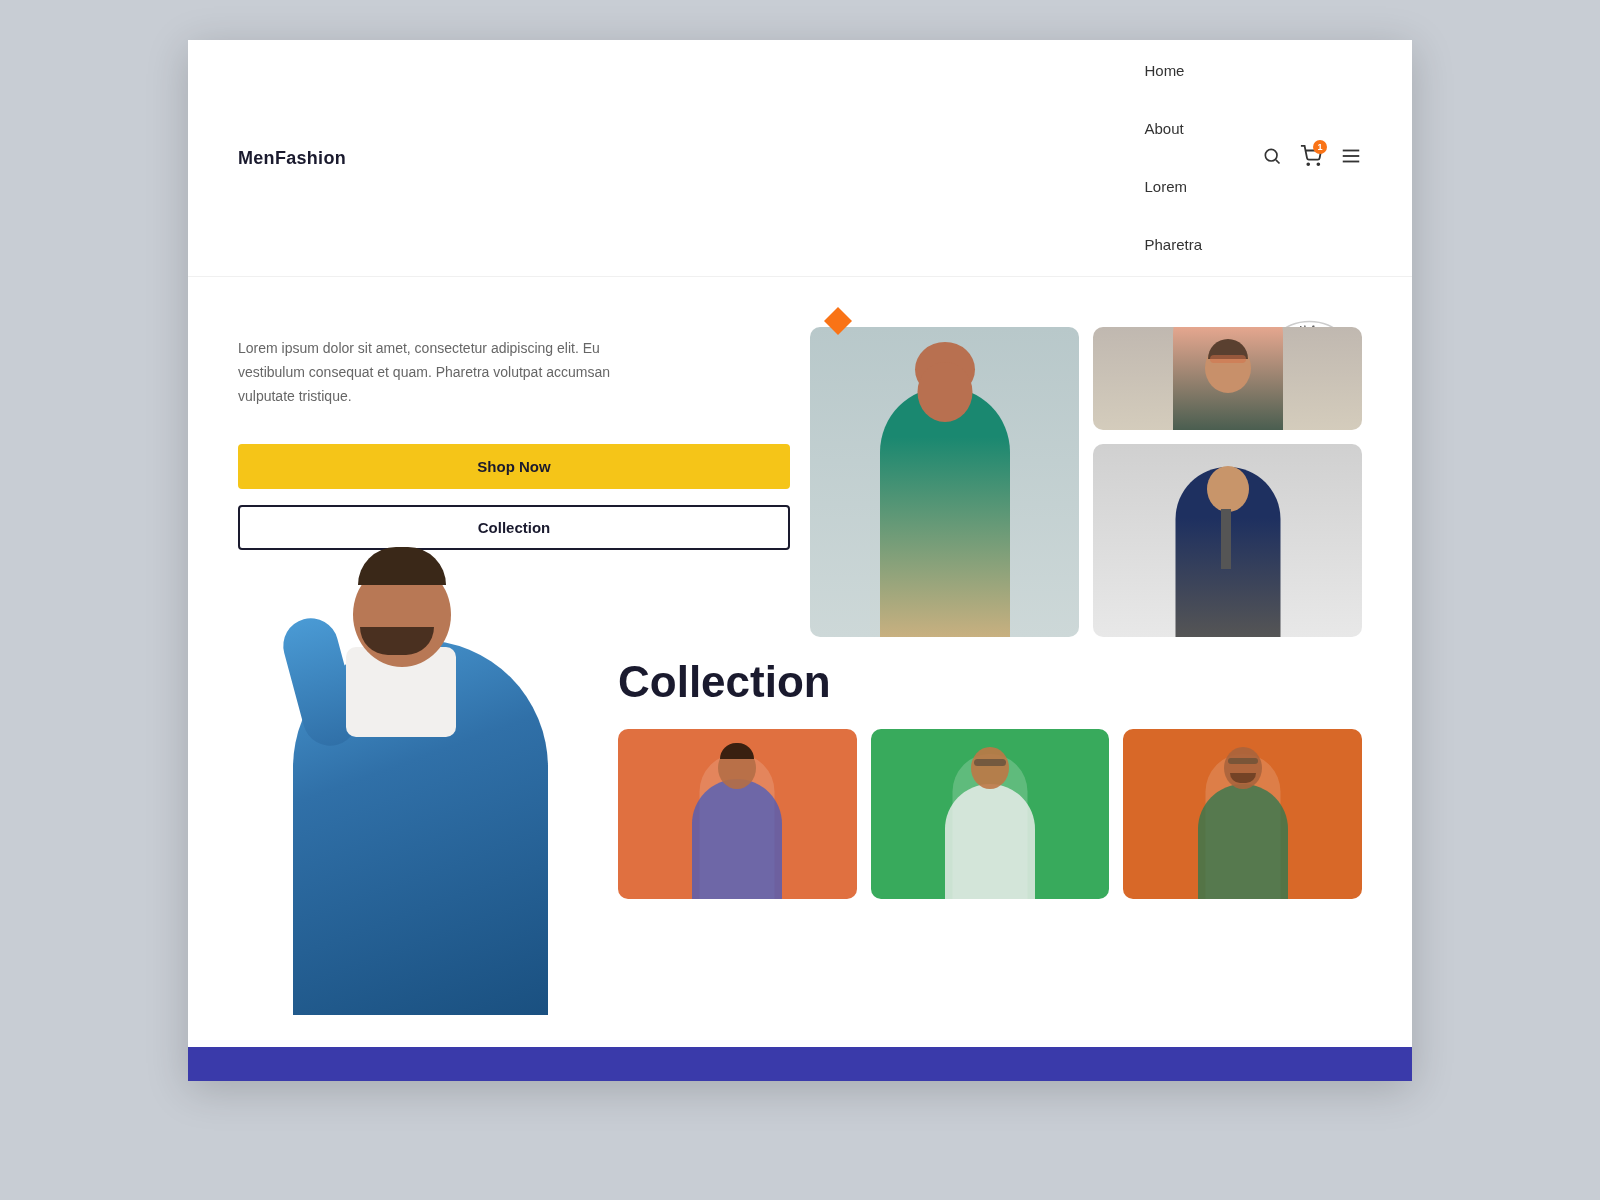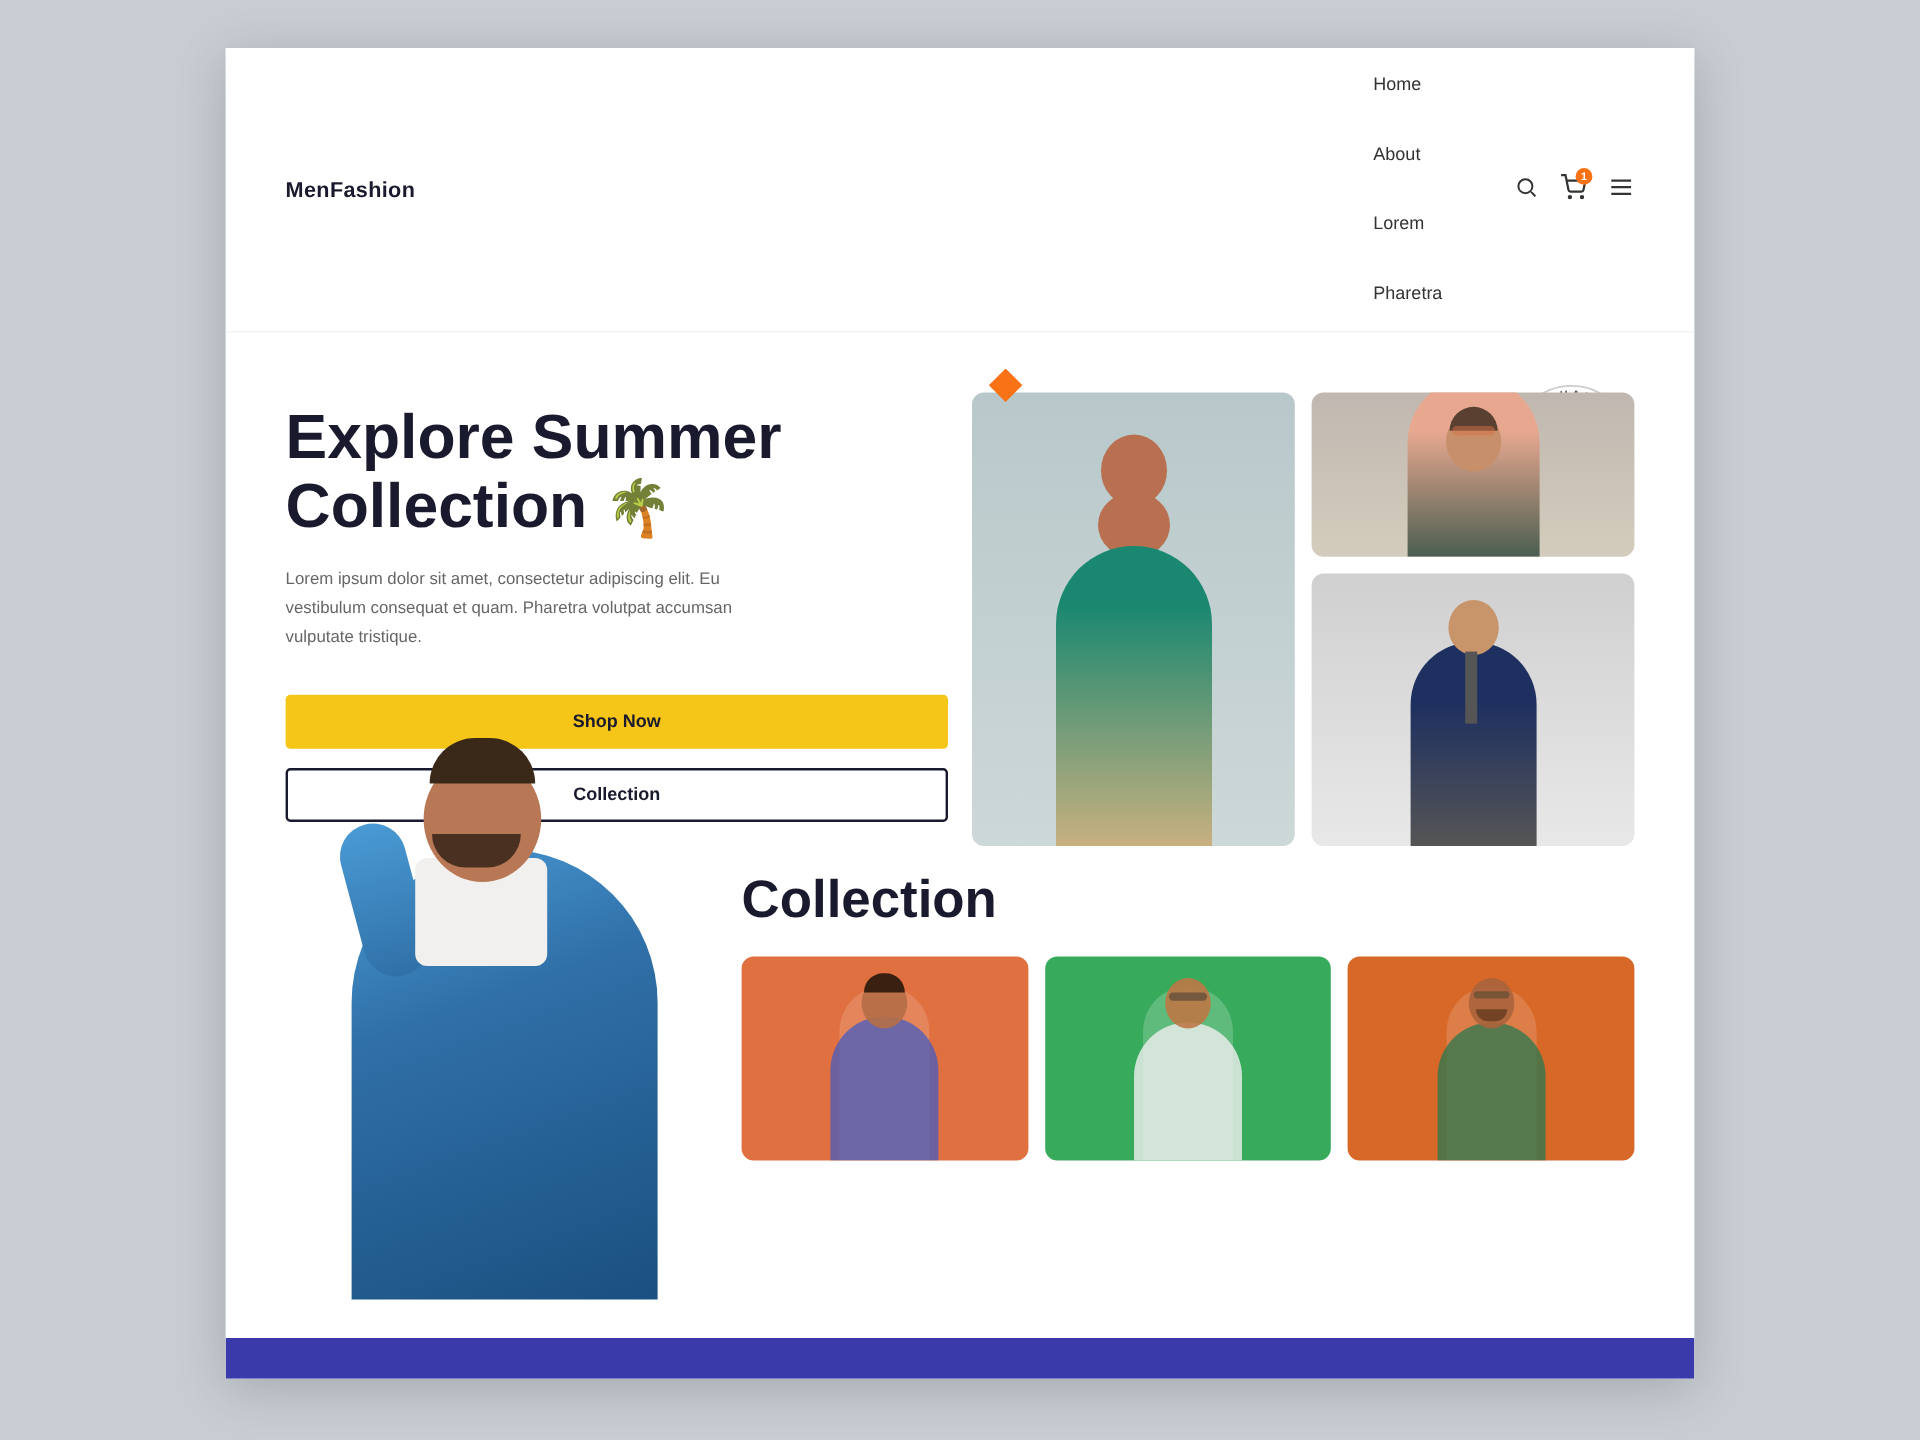--- a/index.html
+++ b/index.html
@@ -201,25 +201,20 @@
 
   <div class="hero">
 
     <div style="position:absolute; top:30px; left:52%; z-index:10;">
       <svg width="28" height="28" viewBox="0 0 28 28">
         <polygon points="14,0 28,14 14,28 0,14" fill="#f97316"></polygon>
       </svg>
     </div>
 
     <div class="hero-left">
-      <h1 class="hero-title">
-        <span>Explore Summer</span><br>
-        <span>Collection</span>
-        <span style="font-size:46px;">🌴</span>
-      </h1>
       <p class="hero-desc">Lorem ipsum dolor sit amet, consectetur adipiscing elit. Eu vestibulum consequat et quam. Pharetra volutpat accumsan vulputate tristique.</p>
       <div class="hero-buttons">
         <button class="btn-shop-now">Shop Now</button>
         <button class="btn-collection">Collection</button>
       </div>
     </div>
 
     <div class="hero-right">
 
       <div style="position:absolute; top:-10px; right:0; width:105px; height:105px;">

